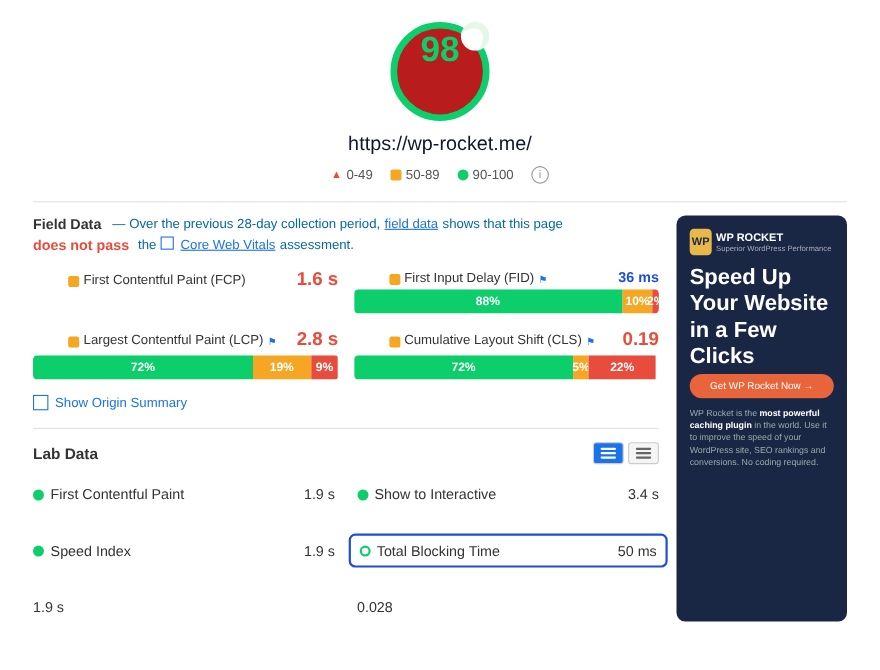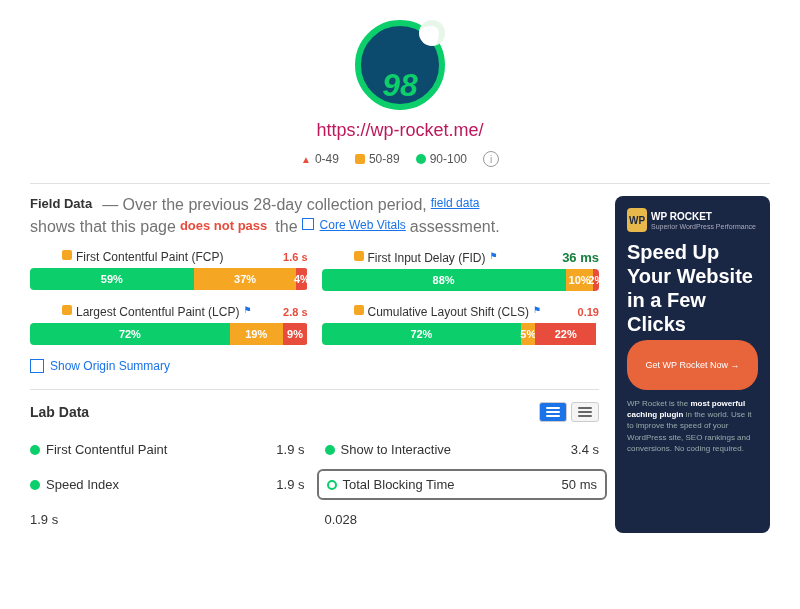--- a/index.html
+++ b/index.html
@@ -25,26 +25,25 @@
       align-items: center;
       margin-bottom: 16px;
     }
 
     .score-circle {
       width: 90px;
       height: 90px;
       border-radius: 50%;
       border: 6px solid #0cce6b;
       display: flex;
-      align-items: flex-end;
+      align-items: flex-start;
       justify-content: center;
       position: relative;
       margin-bottom: 10px;
-      background: #0c4a6e;
-      font-style: italic;
+      background: #b91c1c;
     }
     .score-circle::before {
       content: '';
       position: absolute;
       top: -6px;
       right: -6px;
       width: 20px;
       height: 20px;
       background: #fff;
       border-top: 6px solid #e8f5e9;
@@ -53,21 +52,21 @@
     }
 
     .score-number {
       font-size: 32px;
       font-weight: bold;
       color: #0cce6b;
     }
 
     .score-url {
       font-size: 18px;
-      color: #be185d;
+      color: #0f172a;
       margin-bottom: 10px;
     }
 
     .score-legend {
       display: flex;
       gap: 16px;
       align-items: center;
       font-size: 12px;
       color: #555;
     }
@@ -162,21 +161,21 @@
       color: #fff;
       line-height: 1.2;
       margin-bottom: 4px;
     }
 
     .ad-cta-btn {
       background: #e8643a;
       color: #fff;
       border: none;
       border-radius: 20px;
-      padding: 20px 10px;
+      padding: 6px 10px;
       font-size: 9px;
       cursor: pointer;
       width: 100%;
       margin-bottom: 8px;
     }
 
     .ad-description {
       font-size: 8px;
       color: #9aa;
       line-height: 1.4;
@@ -195,22 +194,22 @@
     }
 
     .field-data-title {
       font-weight: bold;
       font-size: 13px;
       color: #333;
       margin-right: 6px;
     }
 
     .field-data-desc {
-      font-size: 16px;
-      color: #737373;
+      font-size: 12px;
+      color: #0369a1;
     }
 
     .field-data-fail {
       color: #e74c3c;
       font-weight: bold;
     }
 
     .core-web-link {
       color: #1a73e8;
       text-decoration: underline;
@@ -243,41 +242,41 @@
     .metric-header {
       display: flex;
       justify-content: space-between;
       align-items: center;
     }
 
     .metric-name {
       font-size: 12px;
       color: #333;
       display: flex;
-      align-items: flex-start;
+      align-items: flex-end;
       gap: 4px;
       padding-left: 32px;
     }
 
     .metric-icon-orange {
       width: 10px;
       height: 10px;
       background: #f5a623;
       border-radius: 2px;
       flex-shrink: 0;
     }
 
     .metric-value {
-      font-size: 11px;
+      font-size: 17px;
       font-weight: bold;
       color: #e74c3c;
     }
 
     .metric-value-ok {
-      color: #15803d;
+      color: #1d4ed8;
       font-size: 13px;
       font-weight: bold;
     }
 
     .flag-icon {
       font-size: 9px;
       color: #1a73e8;
     }
 
     
@@ -368,32 +367,32 @@
     }
 
     .toggle-btn.active .toggle-line {
       background: #fff;
     }
 
     
     .lab-items-grid {
       display: grid;
       grid-template-columns: 1fr 1fr;
-      gap: 8px 20px;
+      gap: 24px 20px;
     }
 
     .lab-item {
       display: flex;
       justify-content: space-between;
       align-items: center;
       padding: 6px 0;
     }
 
     .lab-item.highlighted {
-      border: 2px solid #737373;
+      border: 2px solid #1d4ed8;
       border-radius: 6px;
       padding: 6px 8px;
       margin: -2px -8px;
       justify-content: space-between;
     }
 
     .lab-item-left {
       display: flex;
       align-items: center;
       gap: 6px;
@@ -469,25 +468,20 @@
         <a class="core-web-link" href="#">Core Web Vitals</a>
         <span class="field-data-desc">assessment.</span>
       </div>
 
       <div class="metrics-grid" id="metrics-grid">
           <div class="metric-item">
             <div class="metric-header">
               <div class="metric-name"><span class="metric-icon-orange"></span>First Contentful Paint (FCP)</div>
               <div class="metric-value">1.6 s</div>
             </div>
-            <div class="bar-container">
-              <div class="bar-segment bar-green" style="width: 59%;">59%</div>
-              <div class="bar-segment bar-orange" style="width: 37%;">37%</div>
-              <div class="bar-segment bar-red" style="width: 4%;">4%</div>
-            </div>
           </div>
           <div class="metric-item">
             <div class="metric-header">
               <div class="metric-name"><span class="metric-icon-orange"></span>First Input Delay (FID)<span class="flag-icon">⚑</span></div>
               <div class="metric-value-ok">36 ms</div>
             </div>
             <div class="bar-container">
               <div class="bar-segment bar-green" style="width: 88%;">88%</div>
               <div class="bar-segment bar-orange" style="width: 10%;">10%</div>
               <div class="bar-segment bar-red" style="width: 2%;">2%</div>

